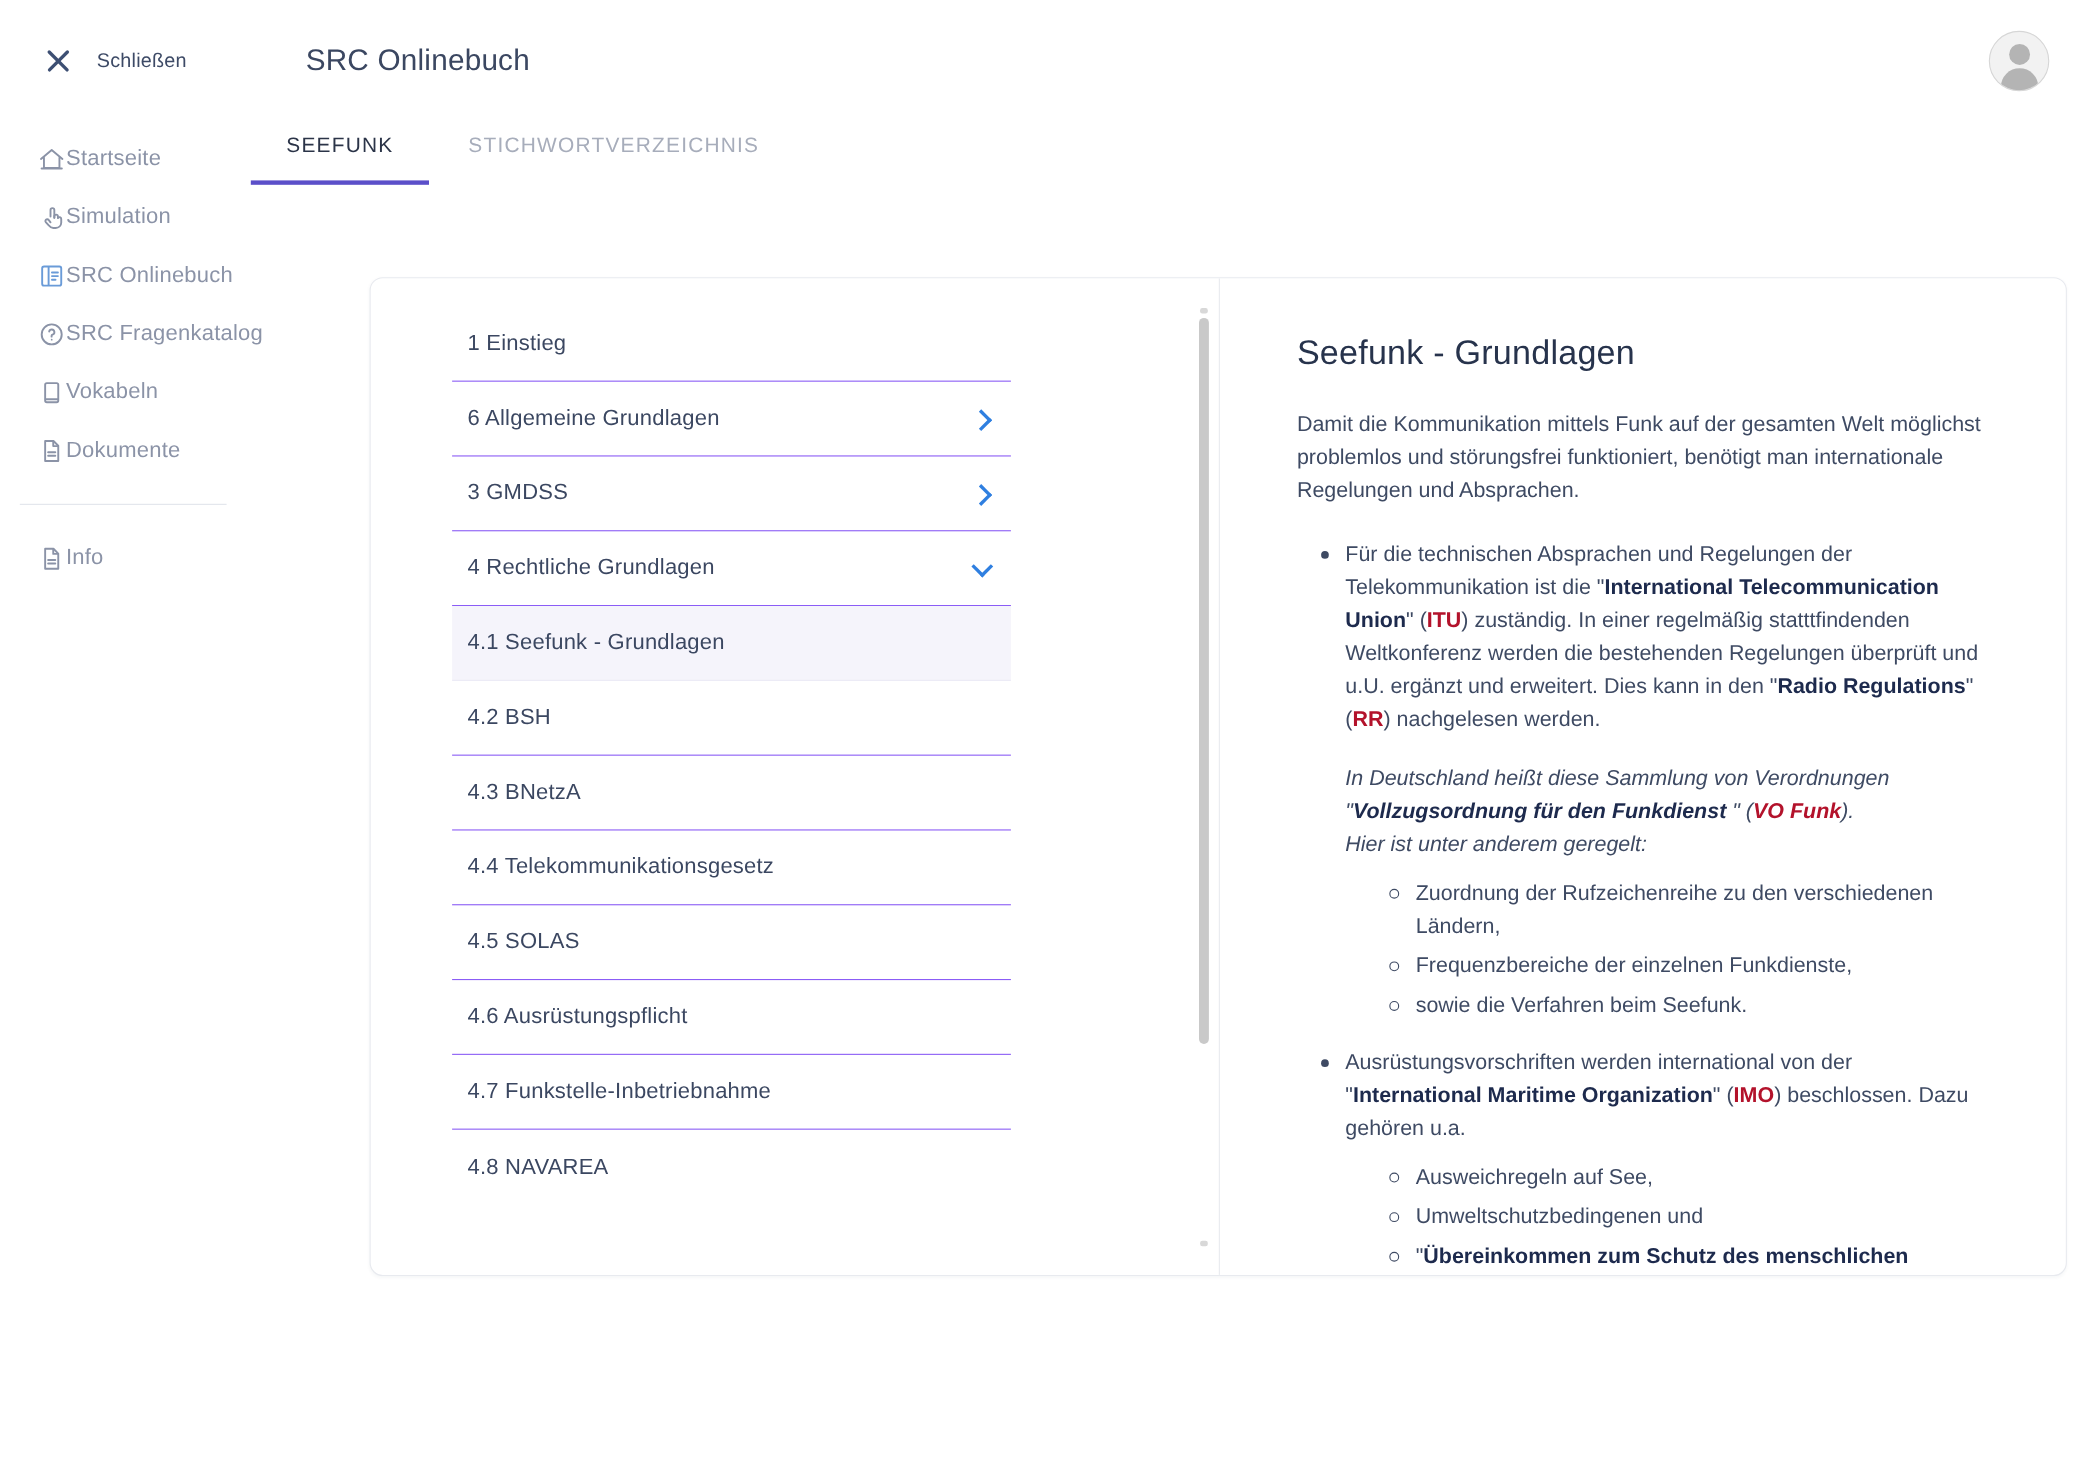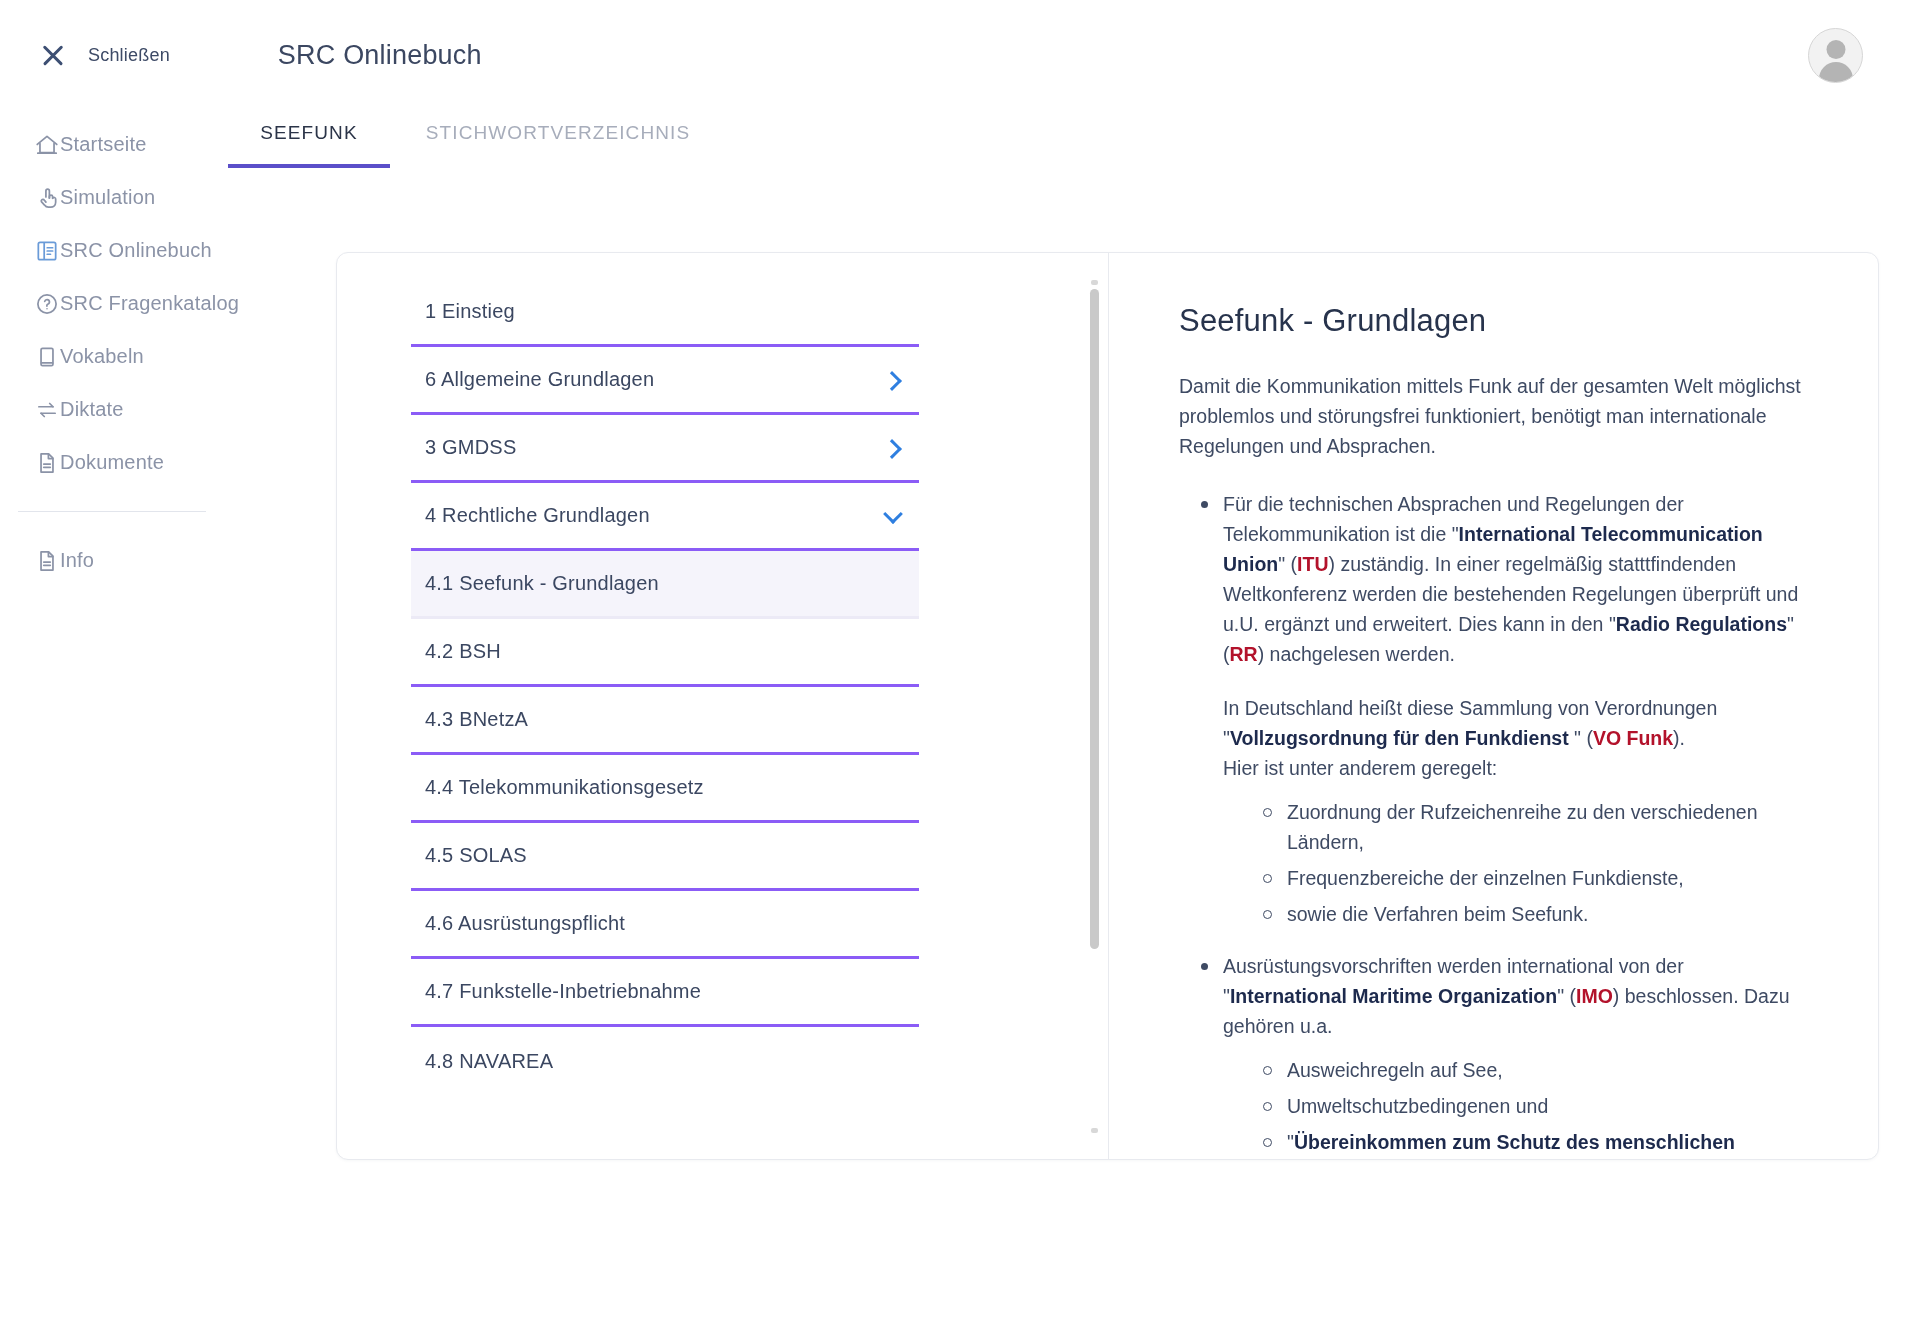--- a/index.html
+++ b/index.html
@@ -164,21 +164,21 @@
   .toc-list {
     position: absolute;
     left: 74px; top: 26px;
     width: 508px;
   }
   .toc-row {
     display: flex;
     align-items: center;
     justify-content: space-between;
     height: 68px;
-    border-bottom: 3px solid #8b5cf6;
+    border-bottom: 1px solid #8b5cf6;
     padding: 0 14px 0 14px;
     cursor: pointer;
   }
   .toc-row:last-child { border-bottom: none; }
   .toc-row.selected {
     background: #f5f4fb;
     border-bottom-color: #eceaf6;
   }
   .toc-text {
     font-size: 20px;
@@ -267,21 +267,21 @@
   }
   ul.lvl1 > li::before {
     content: "";
     position: absolute;
     left: 22px; top: 12px;
     width: 7px; height: 7px;
     border-radius: 50%;
     background: #3e4a63;
   }
   ul.lvl1 > li p { margin-bottom: 0; }
-  ul.lvl1 > li p + p { margin-top: 24px; }
+  ul.lvl1 > li p + p { margin-top: 24px; font-style: italic; }
   ul.lvl2 {
     list-style: none;
     margin: 14px 0 0 0;
     padding: 0 0 0 38px;
   }
   ul.lvl2 > li {
     position: relative;
     padding-left: 26px;
     margin-bottom: 6px;
     font-size: 19.5px;
@@ -357,29 +357,20 @@
   </div>
 
   <div class="nav-item">
     <svg class="nav-icon" viewBox="0 0 24 24" fill="none" stroke="#8b93a7" stroke-width="1.6" stroke-linecap="round" stroke-linejoin="round">
       <rect x="6.5" y="4" width="11" height="16" rx="1.4"></rect>
         <path d="M7 17.5h10"></path>
     </svg>
     <span class="nav-label">Vokabeln</span>
   </div>
 
-  <div class="nav-item">
-    <svg class="nav-icon" viewBox="0 0 24 24" fill="none" stroke="#8b93a7" stroke-width="1.6" stroke-linecap="round" stroke-linejoin="round">
-      <path d="M4.5 9h13"></path>
-        <path d="M14.5 6 17.5 9"></path>
-        <path d="M19.5 15h-13"></path>
-        <path d="M9.5 18 6.5 15"></path>
-    </svg>
-    <span class="nav-label">Diktate</span>
-  </div>
 
   <div class="nav-item">
     <svg class="nav-icon" viewBox="0 0 24 24" fill="none" stroke="#8b93a7" stroke-width="1.6" stroke-linecap="round" stroke-linejoin="round">
       <path d="M6.5 3.6h7l4 4v12.8h-11z"></path>
         <path d="M13.3 3.8v4.1h4"></path>
         <path d="M9 13h6"></path>
         <path d="M9 16h6"></path>
     </svg>
     <span class="nav-label">Dokumente</span>
   </div>

